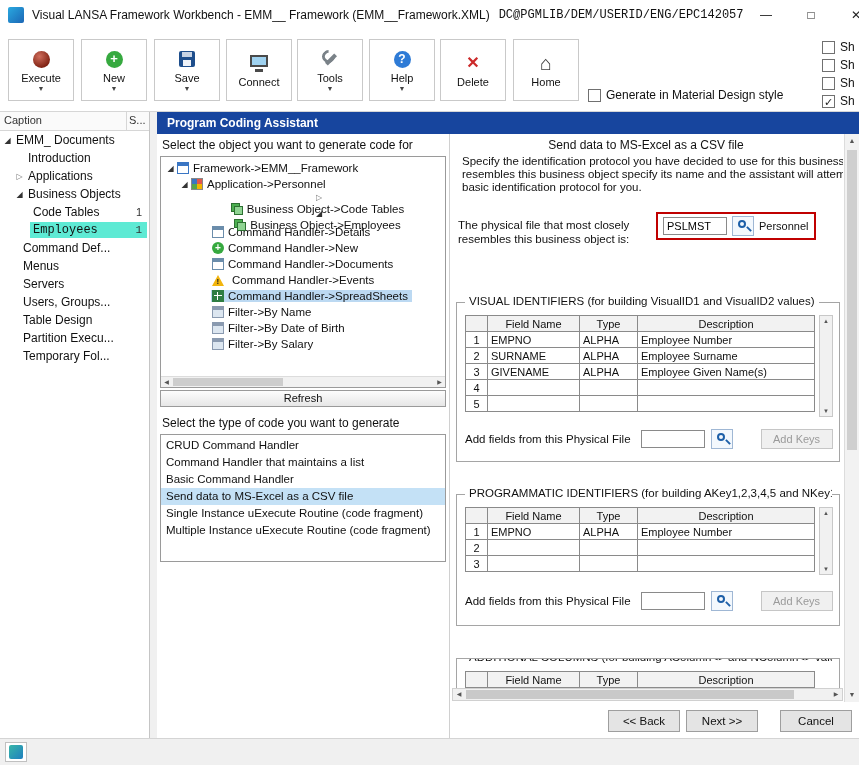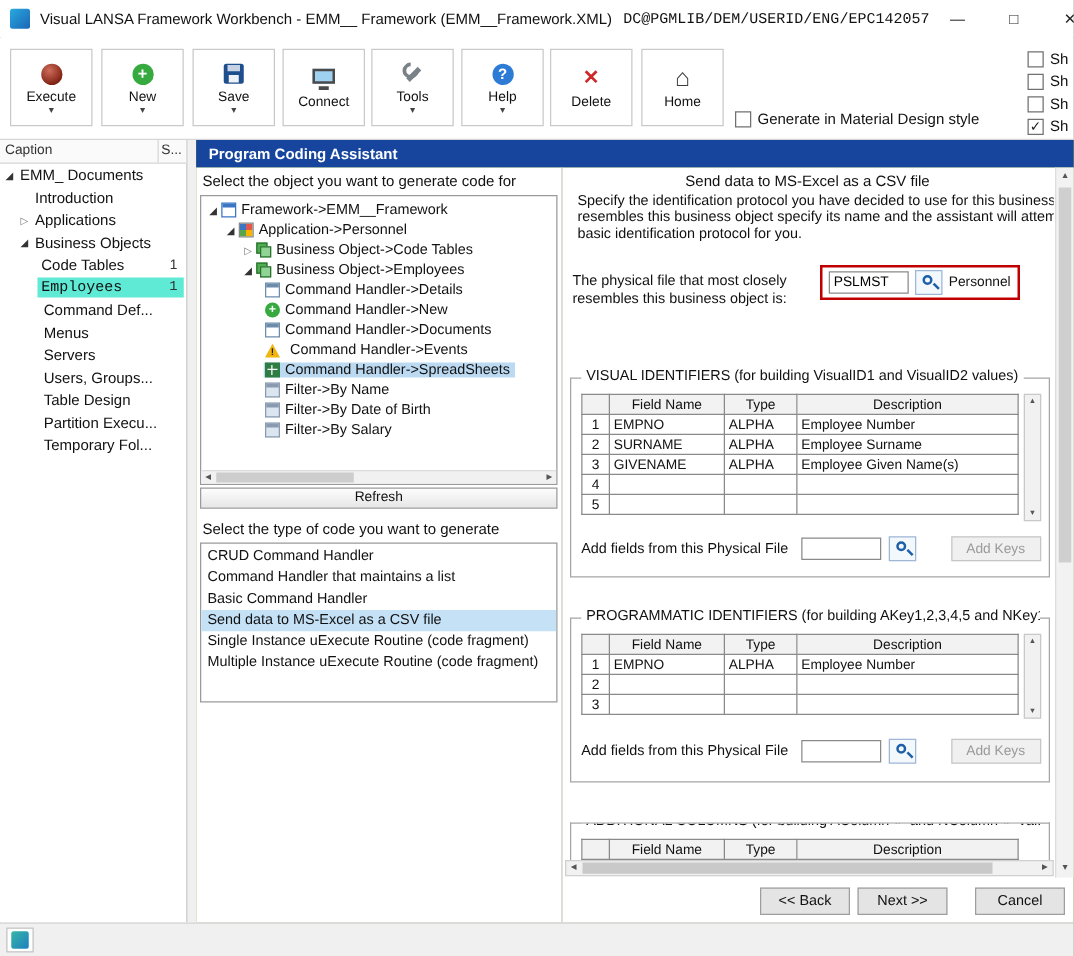--- a/index.html
+++ b/index.html
@@ -61,42 +61,42 @@
   #main { position:absolute; top:112px; left:0; width:859px; height:626px; background:#f0f0f0; }
 
   
   #left-panel { position:absolute; left:0; top:0; width:150px; height:626px; background:#fff;
     border-right:1px solid #c5c5c5; }
   .lp-header { display:flex; height:19px; border-bottom:1px solid #d6d6d6; background:#fafafa;
     font-size:11px; color:#333; }
   .lp-h-caption { flex:1; padding:2px 4px; border-right:1px solid #d6d6d6; }
   .lp-h-s { width:22px; padding:2px 2px; overflow:hidden; }
   .lrow { height:18px; display:flex; align-items:center; }
-  .ind0 { padding-left:2px; } .ind1 { padding-left:14px; } .ind1b { padding-left:32px; } .ind2 { padding-left:30px; }
+  .ind0 { padding-left:2px; } .ind1 { padding-left:14px; } .ind1b { padding-left:20px; } .ind2 { padding-left:30px; }
   .exp { width:11px; flex:none; font-size:8px; color:#333; text-align:center; line-height:11px; }
   .exp.open::before { content:"\25E2"; }
   .exp.closed::before { content:"\25B7"; color:#777; }
   .lbody { flex:1; display:flex; justify-content:space-between; align-items:center;
     padding:1px 5px 1px 3px; margin-right:2px; white-space:nowrap; overflow:hidden; }
   .lrow.selected .lbody { background:#5eead4;font-family:Liberation Mono, monospace; }
   .badge { font-size:11px; color:#333; margin-left:4px; }
 
   
-  #assistant { position:absolute; left:157px; top:0; width:702px; height:626px; background:#4d7c0f; }
+  #assistant { position:absolute; left:157px; top:0; width:702px; height:626px; background:#a21caf; }
   .as-header { height:22px; background:#17459e; color:#fff; font-weight:bold; line-height:22px;
     padding-left:10px; }
   .as-body { position:relative; height:604px; display:flex; }
 
   
   #mid-panel { width:293px; border-right:1px solid #d0d0d0; position:relative; background:#fff; flex:none; }
   .mp-label { position:absolute; top:4px; left:5px; white-space:nowrap; }
   .mp-treebox { position:absolute; top:22px; left:3px; right:3px; height:232px;
     border:1px solid #9a9a9a; overflow:hidden; padding-top:3px; background:#fff; }
   .mrow { height:16px; display:flex; align-items:center; font-size:11.5px; white-space:nowrap; }
-  .m0 { padding-left:4px; } .m1 { padding-left:18px; } .m2 { padding-left:32px; } .m3 { padding-left:50px; }
+  .m0 { padding-left:4px; } .m1 { padding-left:18px; } .m2 { padding-left:32px;flex-direction:column; } .m3 { padding-left:50px; }
   .rowsel { display:flex; align-items:center; padding:0 4px 0 0; }
   .mrow.selected .rowsel { background:#bcd9f2; }
   .mi { width:12px; height:12px; margin:0 4px 0 1px; flex:none; position:relative; }
   .mi-win { background:#fff; border:1px solid #3a76c4; }
   .mi-win::after { content:""; position:absolute; left:0; top:0; right:0; height:3px; background:#3a76c4; }
   .mi-app { background:conic-gradient(#e2574c 0 25%, #f4b400 0 50%, #57a64a 0 75%, #3a76c4 0); border:1px solid #888; }
   .mi-bo { background:#fff; }
   .mi-bo::before { content:""; position:absolute; left:0; top:0; width:7px; height:7px;
     background:#4caf50; border:1px solid #2d7031; }
   .mi-bo::after { content:""; position:absolute; right:0; bottom:0; width:7px; height:7px;

